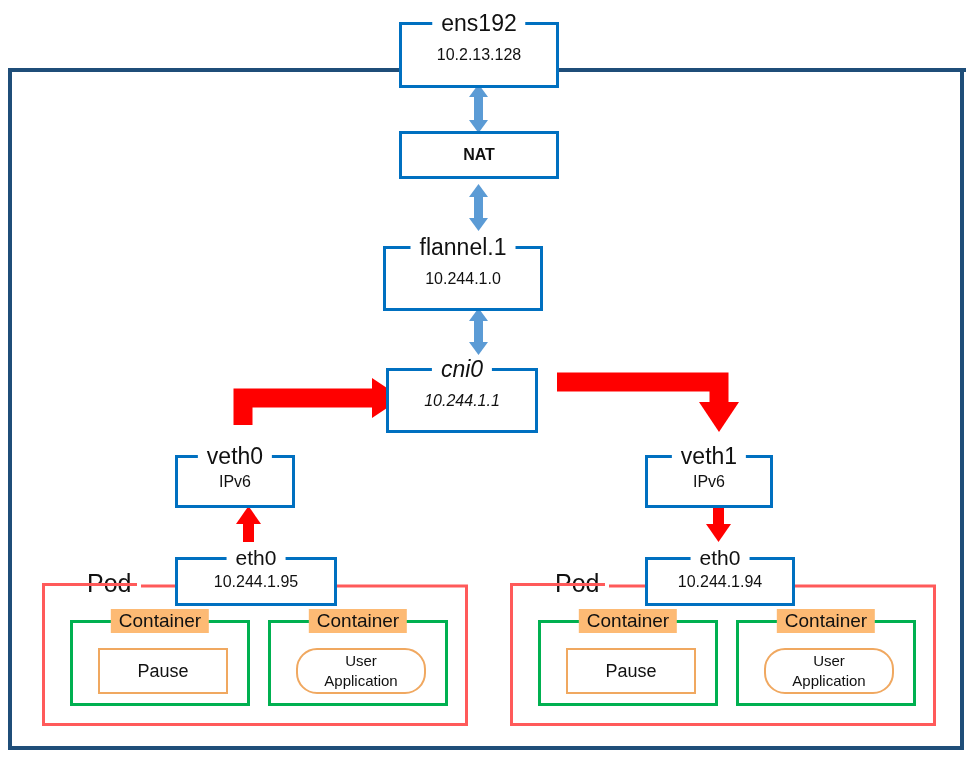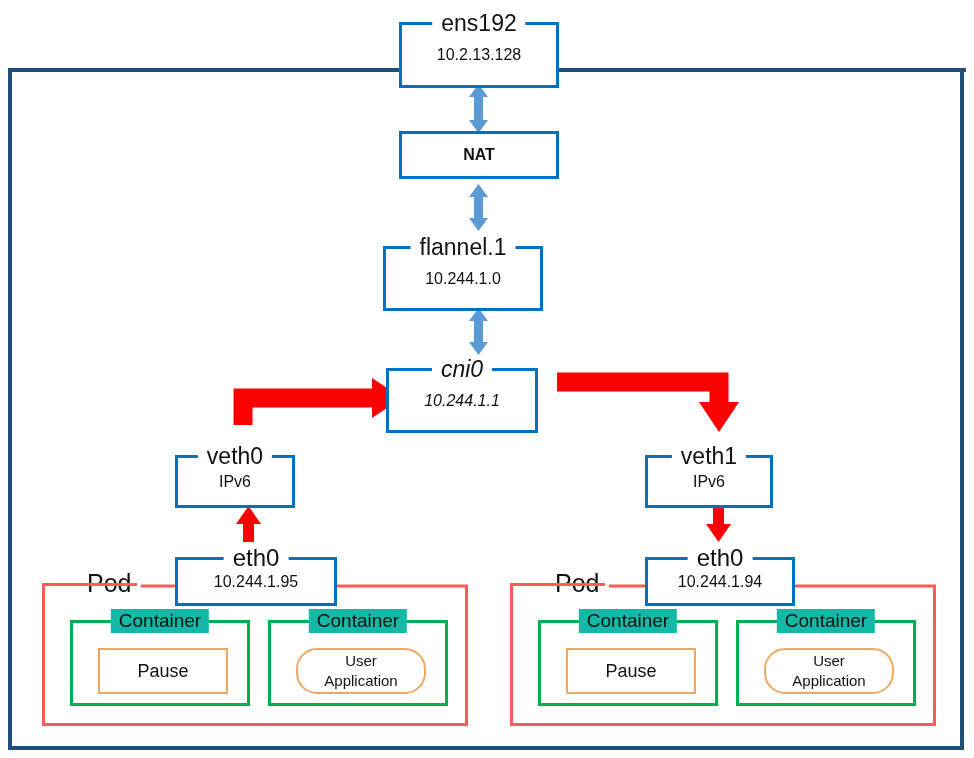--- a/index.html
+++ b/index.html
@@ -28,38 +28,38 @@
     display:flex;align-items:center;justify-content:center;
   }
   .devbox .val{font-size:16px;color:#111;white-space:nowrap;}
   .devbox.small .val{font-size:16px;}
   
   .gaplabel{
     position:absolute;top:-15px;left:50%;transform:translateX(-50%);
     background:#ffffff;padding:0 9px;font-size:23px;color:#111;
     line-height:26px;white-space:nowrap;
   }
-  .gaplabel.sm{font-size:24px;}
+  .gaplabel.sm{font-size:21px;}
 
   
   .pod{
     box-sizing:border-box;border:3px solid #FF5A5A;background:transparent;
   }
   .pod .podlabel{
     position:absolute;top:-18px;left:32px;background:#ffffff;padding:0 10px;
     font-size:25px;color:#111;line-height:30px;white-space:nowrap;
   }
   
   .container-box{
     box-sizing:border-box;border:3px solid #00B050;background:transparent;
     position:absolute;
   }
   .container-box .clabel{
     position:absolute;top:-14px;left:50%;transform:translateX(-50%);
-    background:#14b8a6;padding:0 8px;font-size:19px;color:#111;
+    background:#fdba74;padding:0 8px;font-size:19px;color:#111;
     line-height:24px;white-space:nowrap;
   }
   
   .appbox{
     box-sizing:border-box;border:2px solid #F0A860;background:transparent;
     position:absolute;display:flex;align-items:center;justify-content:center;
     text-align:center;font-size:18px;color:#111;line-height:20px;
   }
   .appbox.two{font-size:15px;border-radius:21px;}
 </style>

